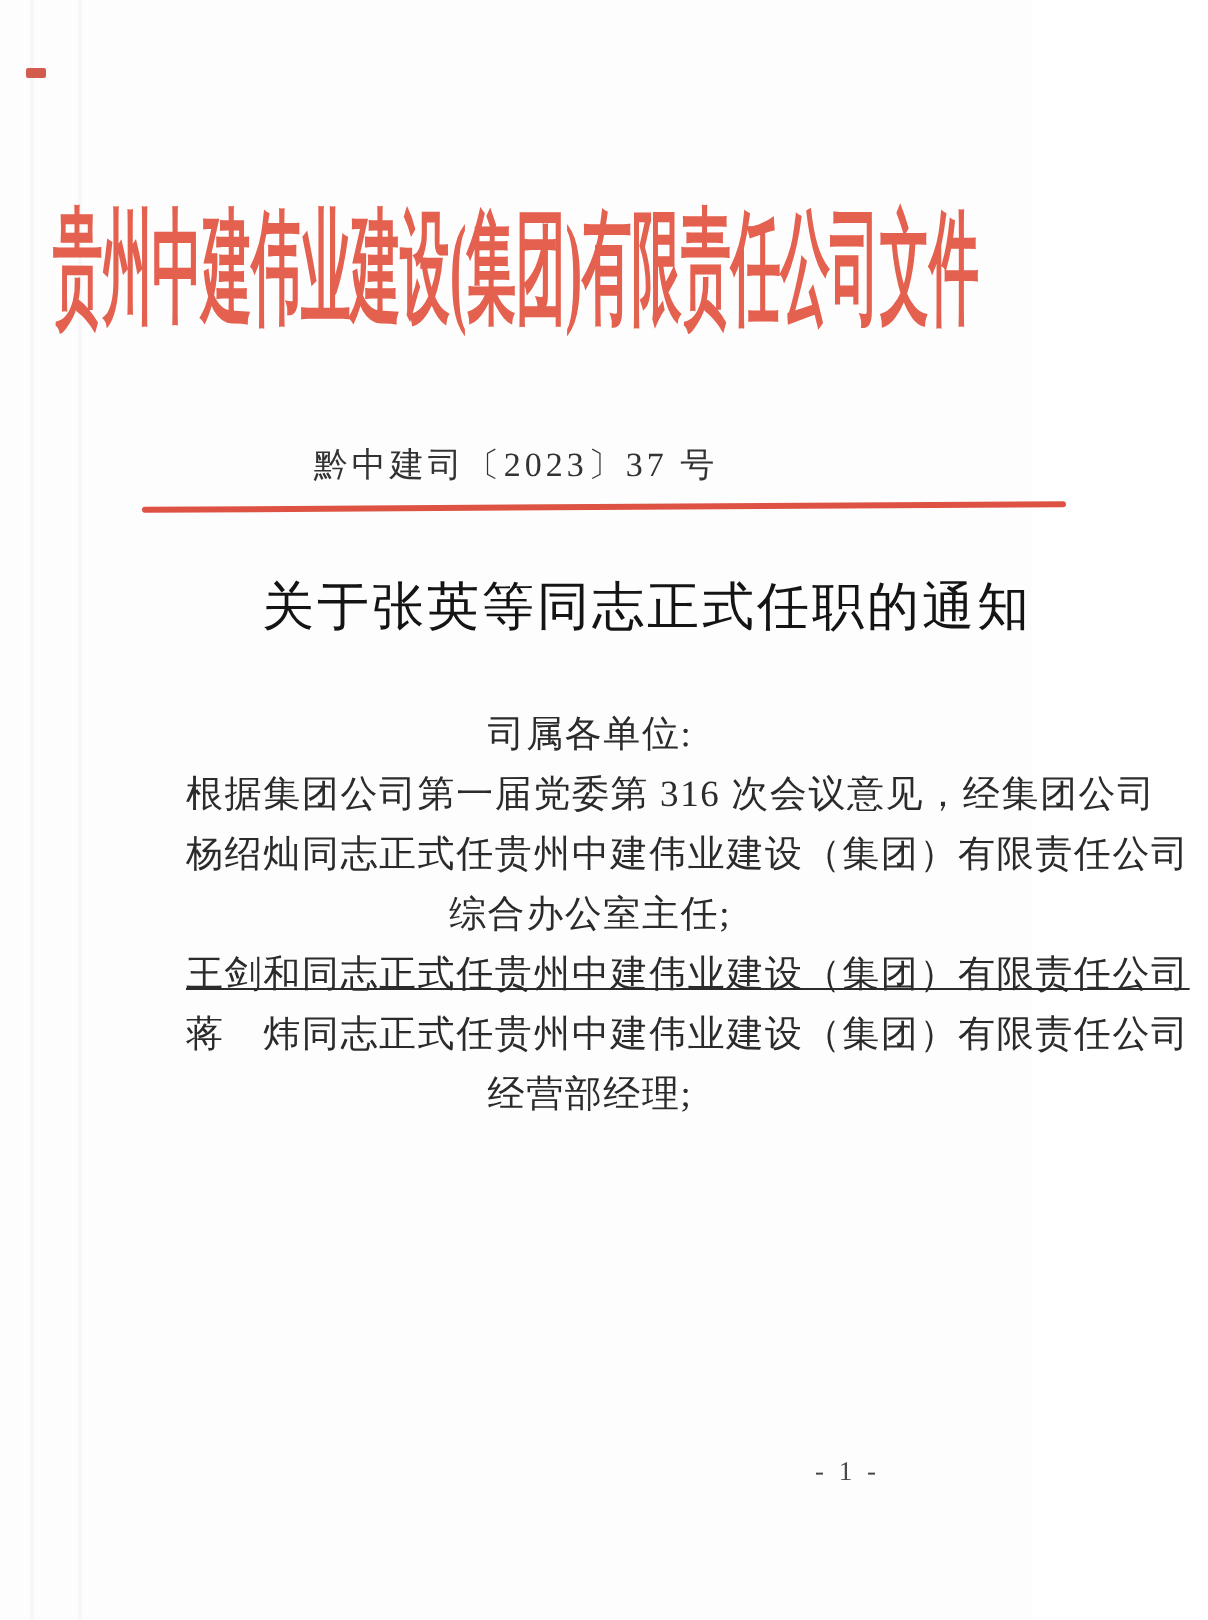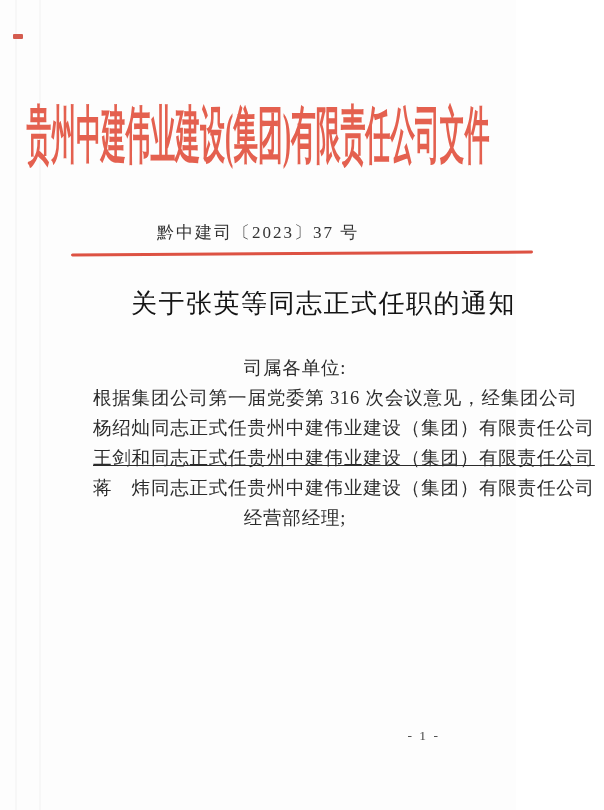--- a/index.html
+++ b/index.html
@@ -107,19 +107,20 @@
   <div class="doc-no">黔中建司〔2023〕37 号</div>
 
   <div class="red-line"></div>
 
   <h1 class="notice-title">关于张英等同志正式任职的通知</h1>
 
   <div class="notice-body">
       <div class="body-line" style="text-indent: 0em;">司属各单位:</div>
       <div class="body-line" style="text-indent: 2em;">根据集团公司第一届党委第 316 次会议意见，经集团公司</div>
       <div class="body-line" style="text-indent: 2em;">杨绍灿同志正式任贵州中建伟业建设（集团）有限责任公司</div>
+      <div class="body-line" style="text-indent: 0em;">综合办公室主任;</div>
       <div class="body-line" style="text-indent: 2em; text-decoration: underline;">王剑和同志正式任贵州中建伟业建设（集团）有限责任公司</div>
       <div class="body-line" style="text-indent: 2em;">蒋　炜同志正式任贵州中建伟业建设（集团）有限责任公司</div>
       <div class="body-line" style="text-indent: 0em;">经营部经理;</div>
     </div>
 
   <div class="page-num">- 1 -</div>
 </div>
 
 </body></html>

